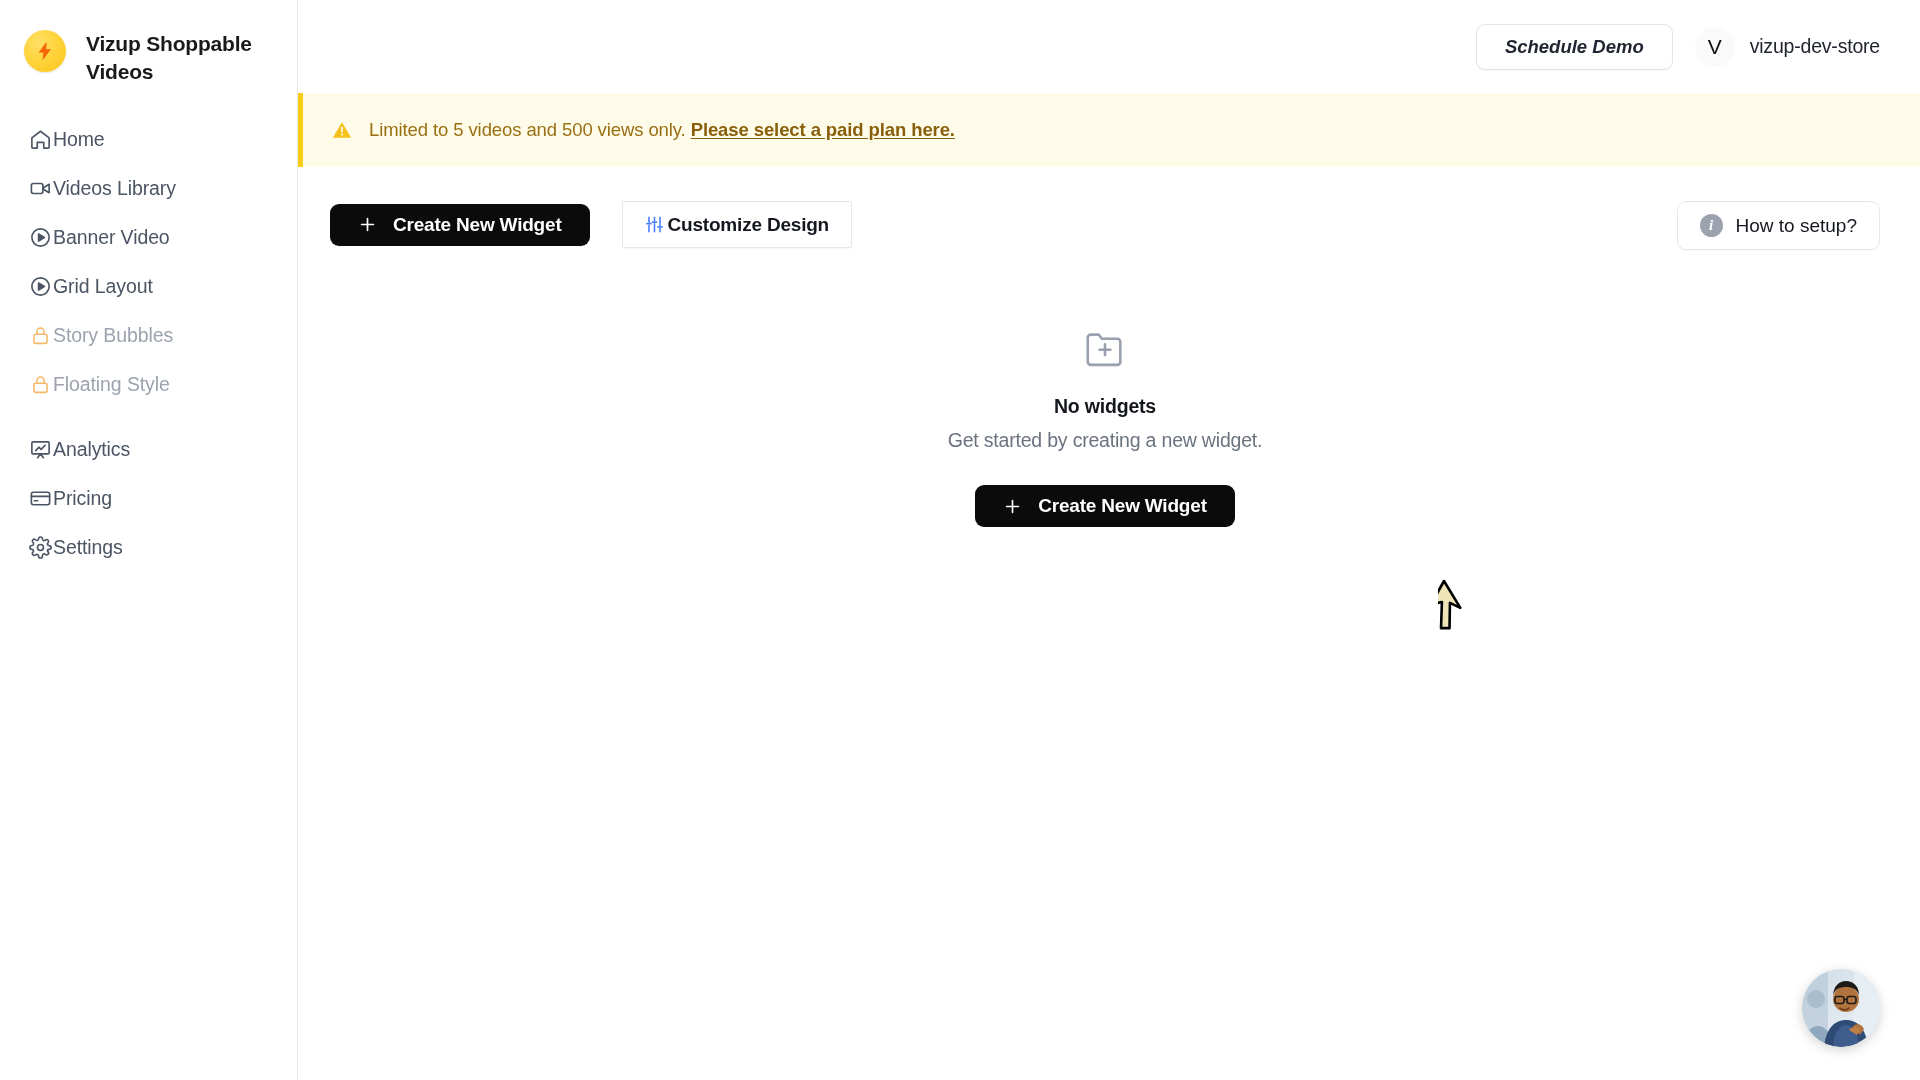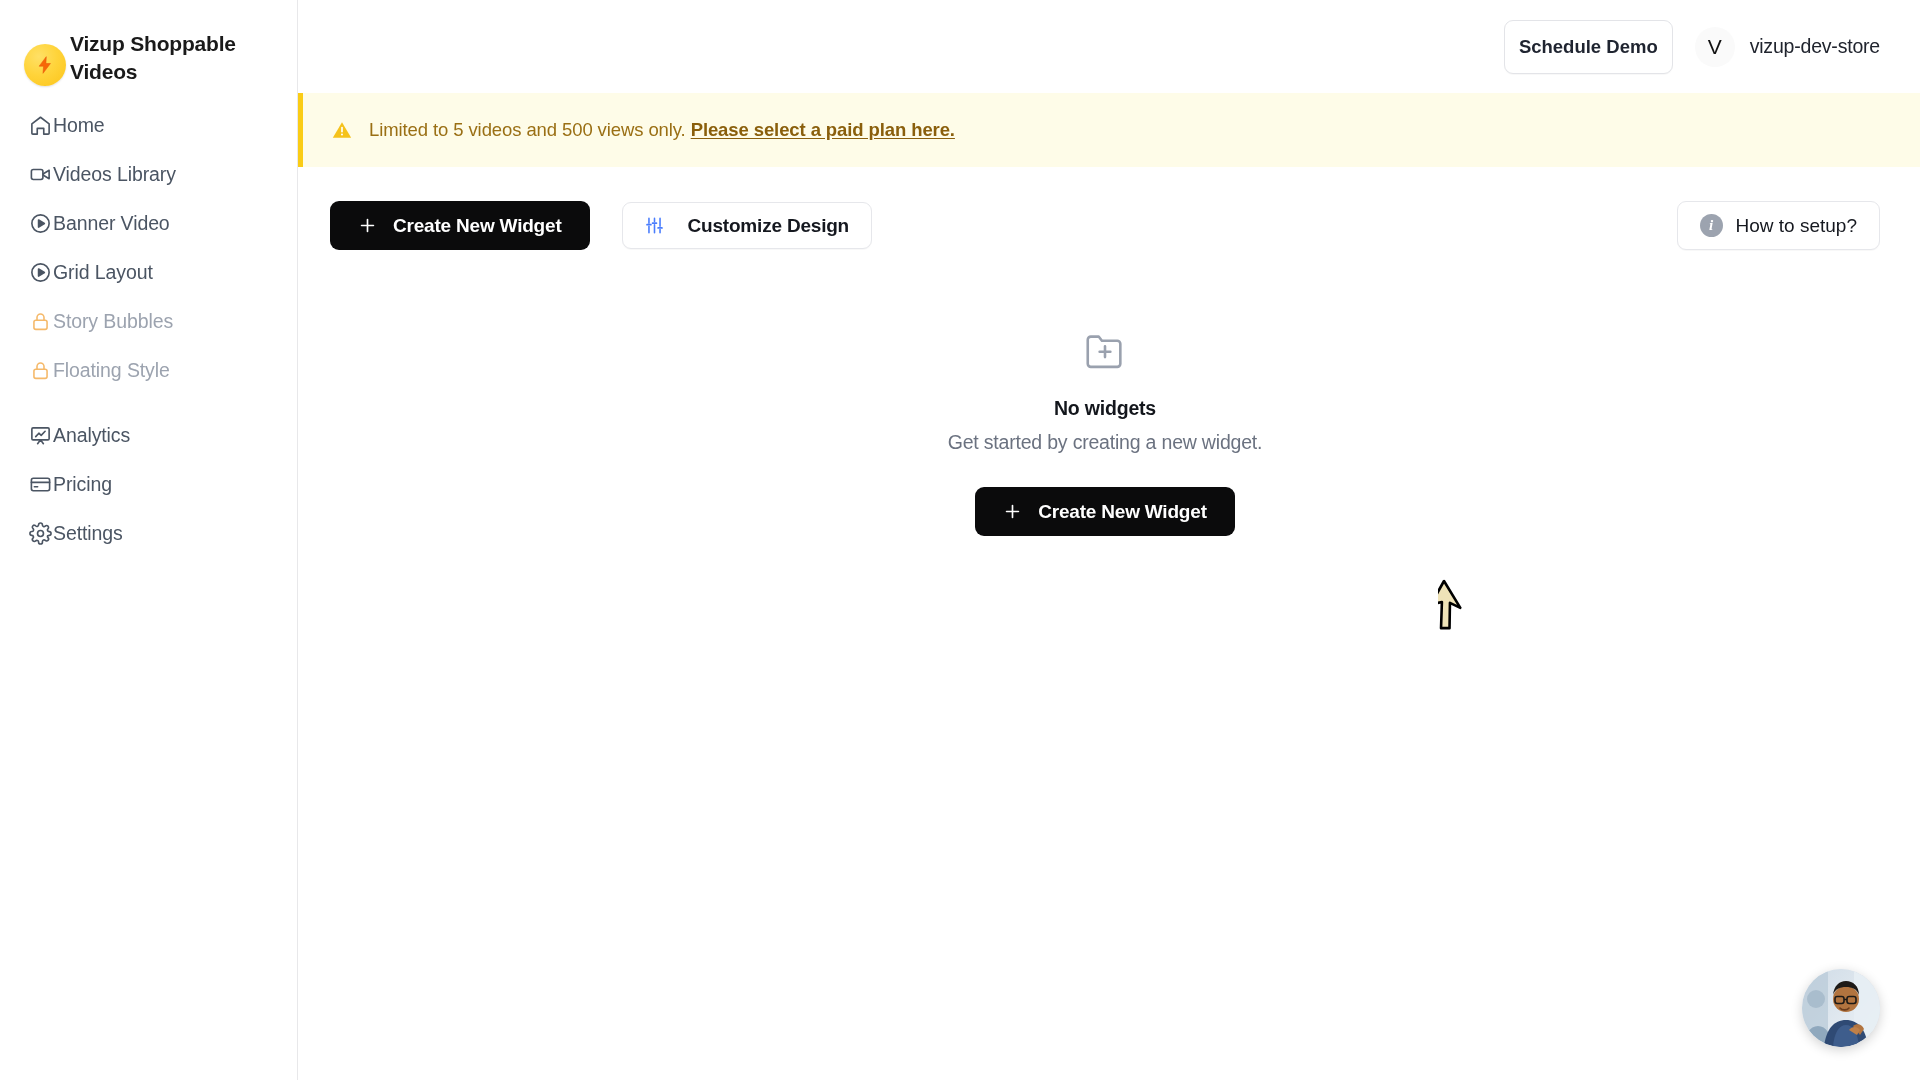--- a/index.html
+++ b/index.html
@@ -12,21 +12,21 @@
   .app { display: flex; width: 1920px; height: 1080px; position: relative; }
 
   
   .sidebar {
     width: 298px; height: 1080px; flex: 0 0 298px;
     background: #ffffff;
     border-right: 1px solid #e8e8ea;
     padding-top: 30px;
     position: relative;
   }
-  .brand { display: flex; align-items: flex-end; gap: 4px; padding: 0 22px 0 24px; margin-bottom: 16px; }
+  .brand { display: flex; align-items: flex-start; gap: 20px; padding: 0 22px 0 24px; margin-bottom: 30px; }
   .brand-logo {
     width: 42px; height: 42px; flex: 0 0 42px; border-radius: 50%;
     background: radial-gradient(circle at 35% 30%, #ffe066 0%, #ffd43b 45%, #fcc419 100%);
     display: flex; align-items: center; justify-content: center;
     box-shadow: 0 1px 2px rgba(0,0,0,.12);
   }
   .brand-name {
     font-size: 21px; font-weight: 700; color: #1a1a1a;
     line-height: 1.33; letter-spacing: -.2px; max-width: 170px;
   }
@@ -46,25 +46,26 @@
   
   .main { flex: 1; display: flex; flex-direction: column; min-width: 0; position: relative; }
 
   .topbar {
     height: 93px; flex: 0 0 93px;
     display: flex; align-items: center; justify-content: flex-end;
     padding-right: 40px; gap: 22px; background: #fff;
   }
   .btn-demo {
     border: 1px solid #e3e4e8; border-radius: 9px;
-    background: #fff; padding: 0 14px; height: 54px;
+    background: #fff; padding: 0 28px; height: 46px;
     display: flex; align-items: center;
     font-size: 18.5px; font-weight: 700; color: #1f2430;
     font-family: "Liberation Sans", sans-serif; cursor: pointer;
     box-shadow: 0 1px 1px rgba(16,24,40,.03);
+    font-style: italic;
   }
   .store { display: flex; align-items: center; gap: 15px; cursor: pointer; }
   .avatar-v {
     width: 40px; height: 40px; border-radius: 50%; background: #fafafa;
     display: flex; align-items: center; justify-content: center;
     font-size: 21px; color: #111; font-weight: 400;
   }
   .store-name { font-size: 19.5px; color: #20242e; letter-spacing: -.2px; }
 
   
@@ -76,27 +77,27 @@
   .banner-text { font-size: 18.5px; color: #9a6f14; letter-spacing: -.1px; }
   .banner-text a { color: #8a5f0c; font-weight: 700; text-decoration: underline; text-underline-offset: 2px; }
 
   
   .content { flex: 1; padding: 34px 40px 0 32px; position: relative; }
   .page-title { font-size: 33px; color: #191b20; letter-spacing: -.6px; margin-bottom: 30px; }
 
   .action-row { display: flex; align-items: center; gap: 32px; position: relative; }
   .btn-primary {
     background: #0b0b0c; color: #fff; border: none; border-radius: 9px;
-    height: 49px; padding: 0 28px; display: inline-flex; align-items: center; gap: 16px;
+    height: 42px; padding: 0 28px; display: inline-flex; align-items: center; gap: 16px;
     font-size: 19px; font-weight: 700; cursor: pointer;
     font-family: "Liberation Sans", sans-serif; letter-spacing: -.2px;
   }
   .btn-white {
-    background: #fff; color: #15181f; border: 1px solid #e6e7eb; border-radius: 9px;
-    height: 47px; padding: 0 22px; display: inline-flex; align-items: center; gap: 24px;
+    background: #fff; color: #15181f; border: 1px solid #e6e7eb; border-radius: 2px;
+    height: 47px; padding: 0 22px; display: inline-flex; align-items: center; gap: 4px;
     font-size: 19px; font-weight: 700; cursor: pointer;
     font-family: "Liberation Sans", sans-serif; letter-spacing: -.2px;
     box-shadow: 0 1px 1px rgba(16,24,40,.03);
   }
   .btn-setup {
     position: absolute; right: 0; top: 0;
     background: #fff; color: #15181f; border: 1px solid #e6e7eb; border-radius: 9px;
     height: 49px; padding: 0 22px; display: inline-flex; align-items: center; gap: 13px;
     font-size: 19px; cursor: pointer; font-family: "Liberation Sans", sans-serif;
     box-shadow: 0 1px 1px rgba(16,24,40,.03);

